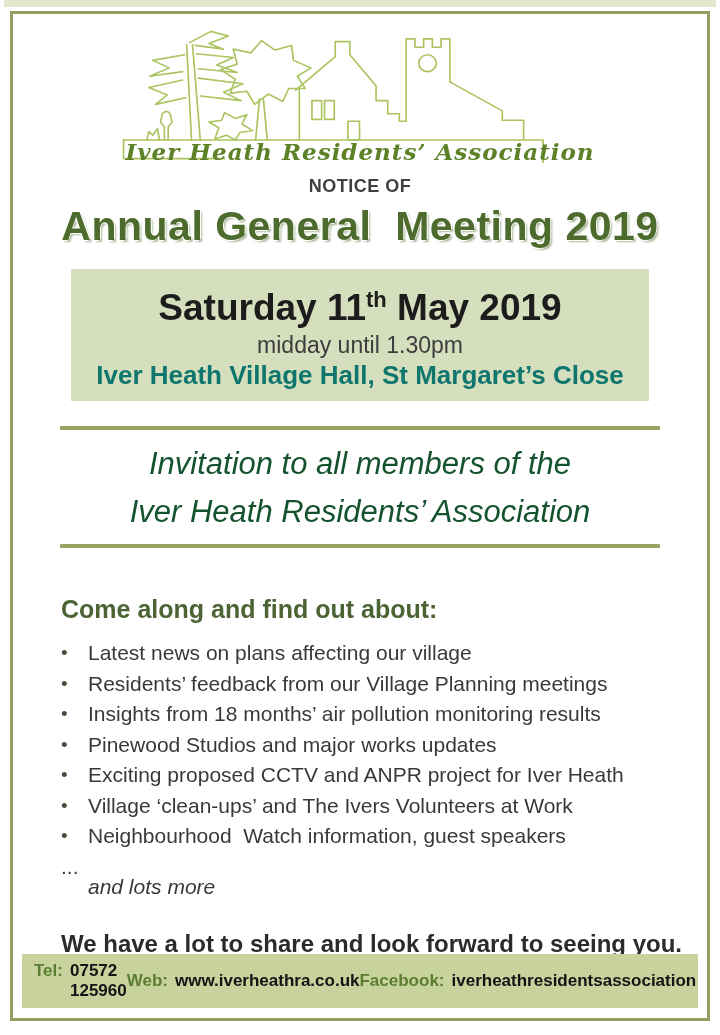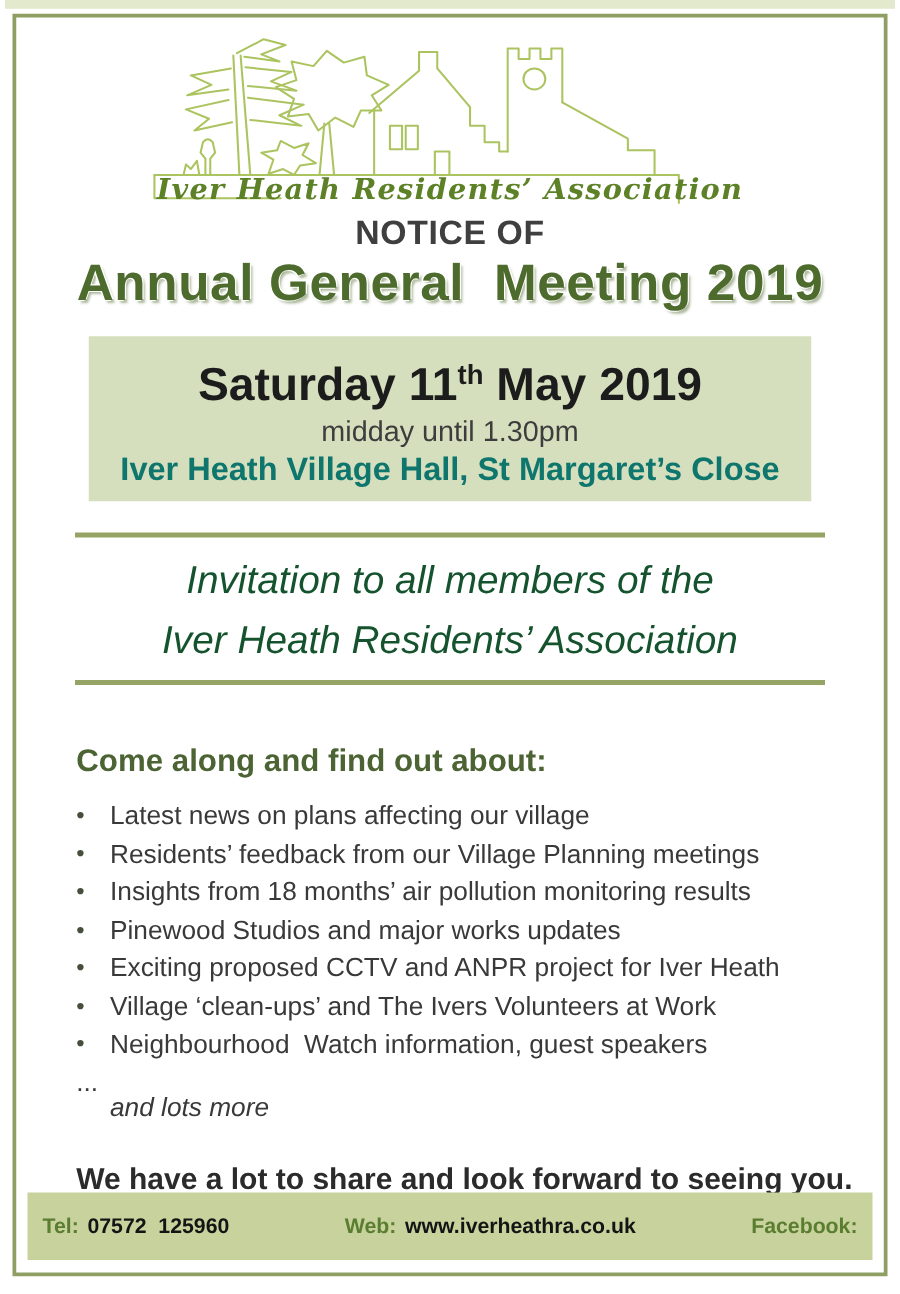--- a/index.html
+++ b/index.html
@@ -20,21 +20,21 @@
   .logo-wrap { padding-top:22px; text-align:center; }
   .logo-wrap svg { display:block; margin:0 auto; }
   .logo-text {
     margin-top:-30px; text-align:center;
     font-family:"DejaVu Serif", serif; font-style:italic; font-weight:bold;
     font-size:23px; color:#5c8126; letter-spacing:1px; position:relative;
   }
 
   
   .notice {
-    margin-top:4px; text-align:center; font-weight:bold; font-size:27px;
+    margin-top:4px; text-align:center; font-weight:bold; font-size:18px;
     color:#3f3f3f; letter-spacing:0.5px; line-height:34px;
   }
   .big-title {
     text-align:center; font-weight:bold; font-size:41px; line-height:47px;
     color:#4d6b2d; white-space:pre-wrap; letter-spacing:0.5px;
     text-shadow: -1px -1px 0 #ffffff, 1px -1px 0 #ffffff, -1px 1px 0 #ffffff,
                  2px 2px 2px rgba(110,130,80,0.55);
   }
 
   
@@ -185,17 +185,18 @@
       <div class="fgroup">
         <span class="flabel">Tel:</span>
         <span class="fvalue">07572  125960</span>
       </div>
       <div class="fgroup">
         <span class="flabel">Web:</span>
         <span class="fvalue">www.iverheathra.co.uk</span>
       </div>
       <div class="fgroup">
         <span class="flabel">Facebook:</span>
+        <span class="fvalue">iverheathresidentsassociation</span>
       </div>
     </div>
 
   </div>
 </div>
 
 </body></html>

